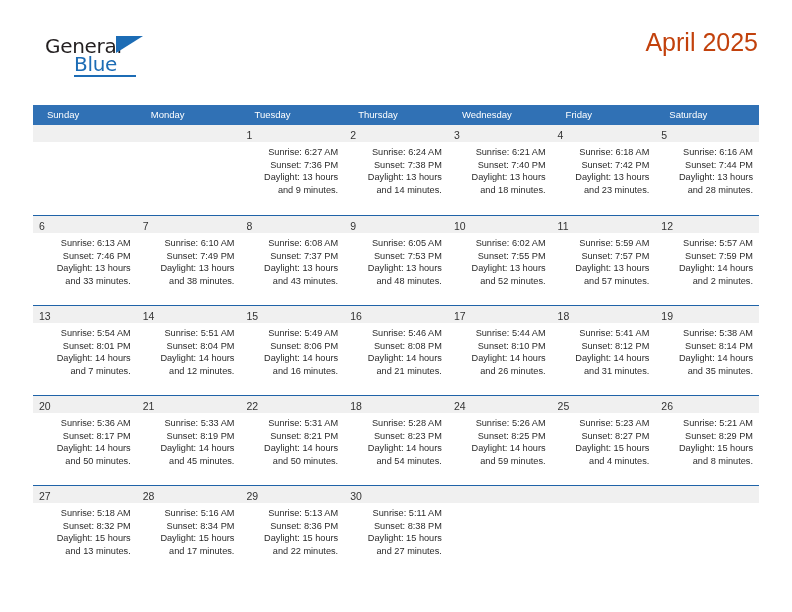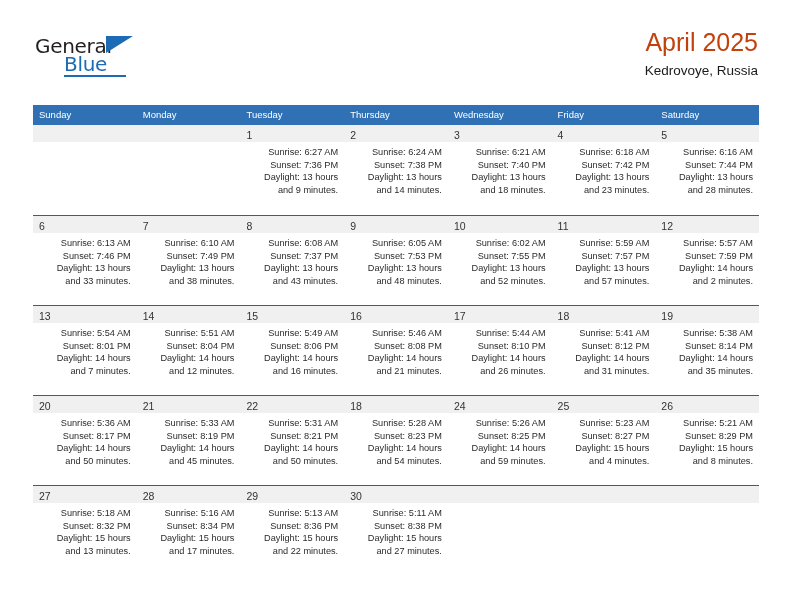--- a/index.html
+++ b/index.html
@@ -14,21 +14,21 @@
   .page {
     position: relative;
     width: 792px;
     height: 612px;
     padding: 0;
   }
 
   
   .top {
     position: absolute;
-    left: 33px;
+    left: 43px;
     top: 26px;
     right: 34px;
     height: 70px;
   }
   .logo {
     position: absolute;
     left: 0;
     top: 8px;
     width: 120px;
     height: 48px;
@@ -103,21 +103,21 @@
   .weekdays {
     display: flex;
     background: #3071b5;
     height: 20px;
   }
   .weekday {
     flex: 1 1 0;
     color: #ffffff;
     font-size: 9.5px;
     line-height: 20px;
-    padding-left: 6px;
+    padding-left: 14px;
     white-space: nowrap;
   }
 
   .week {
     display: flex;
     border-top: 1.4px solid #1f63a8;
     height: 90px;
   }
   .week:first-of-type { border-top: none; }
 
@@ -158,21 +158,20 @@
 
     <div class="logo">
       <span class="logo-general">General</span>
       <span class="logo-tri"></span>
       <span class="logo-blue">Blue</span>
       <span class="logo-underline"></span>
     </div>
 
     <div class="title-wrap">
       <div class="cal-title">April 2025</div>
-      <div class="cal-sub">Kedrovoye, Russia</div>
     </div>
 
   </div>
 
   <div class="cal">
     <div class="weekdays">
         <div class="weekday">Sunday</div>
         <div class="weekday">Monday</div>
         <div class="weekday">Tuesday</div>
         <div class="weekday">Thursday</div>

